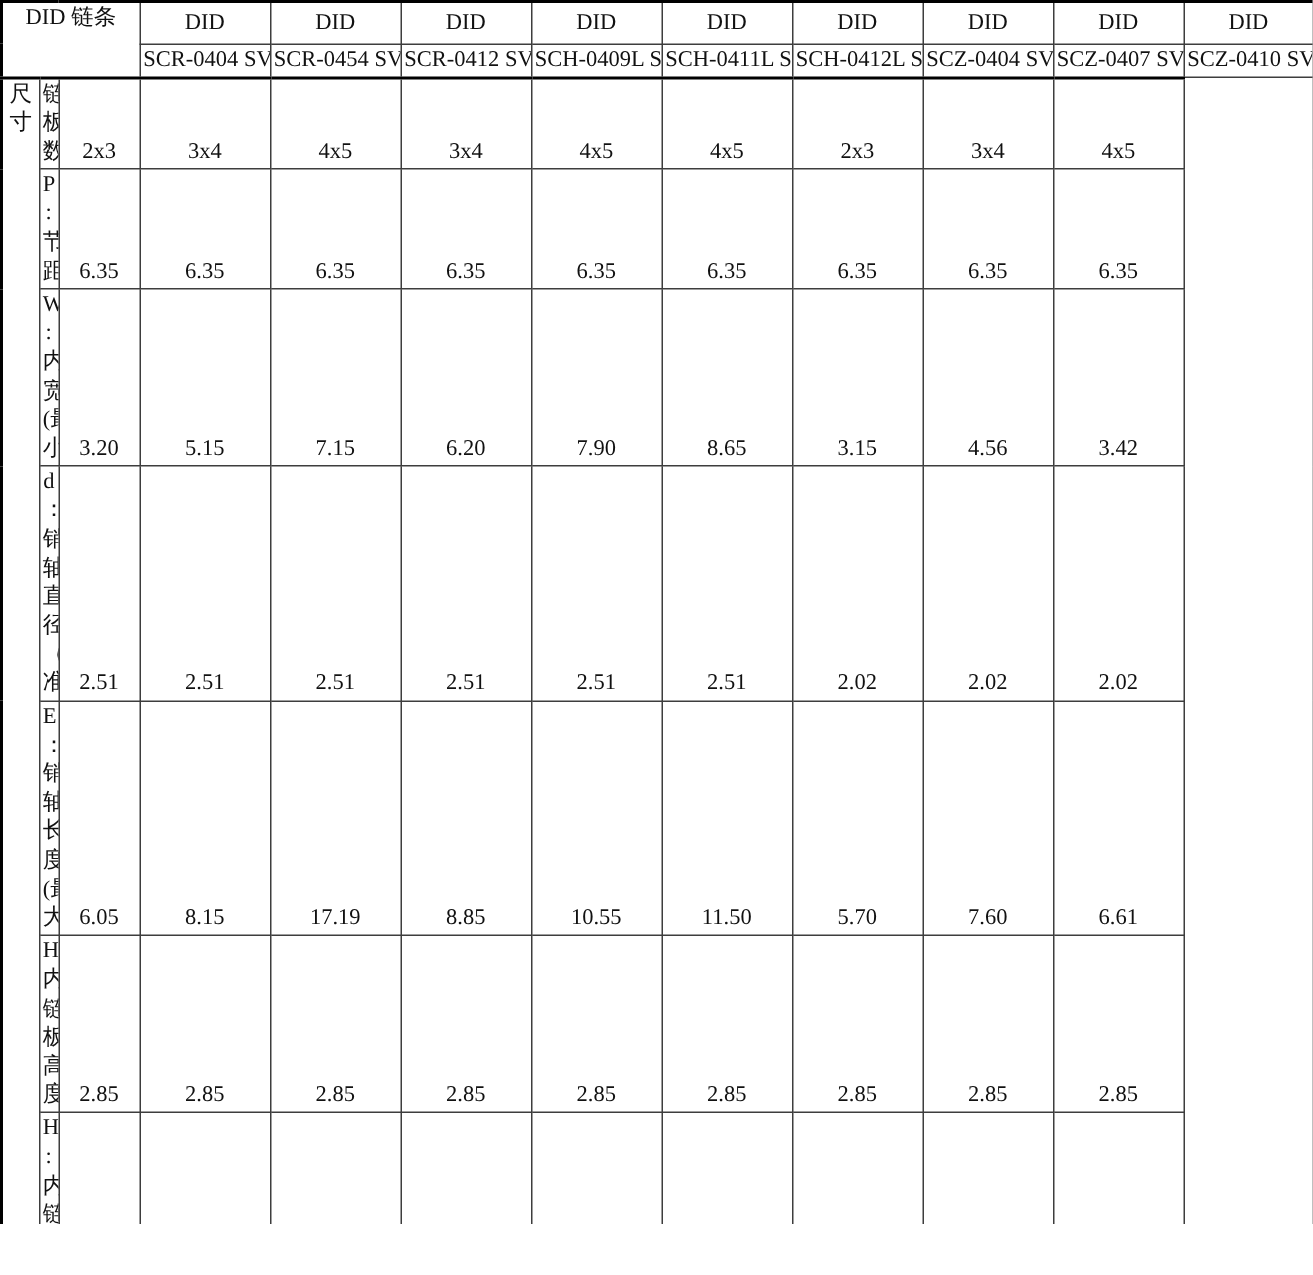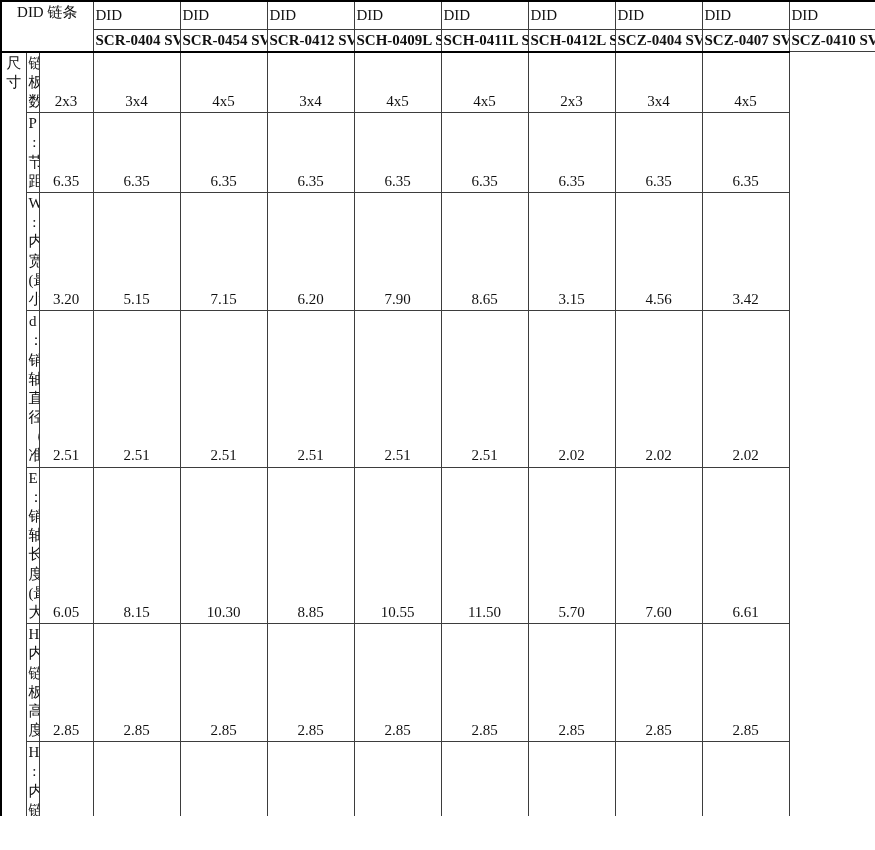--- a/index.html
+++ b/index.html
@@ -30,39 +30,39 @@
   tr.thick td { border-top: 2px solid #000; }
   td.edge-r { border-right: 2px solid #000; }
 
   td.corner {
     text-align: center;
     vertical-align: top;
     font-size: 16px;
     white-space: pre-line;
   }
   td.hdr {               
+    text-align: center;
     vertical-align: middle;
     font-size: 15px;
   }
   td.model {             
     text-align: center;
     vertical-align: bottom;
     font-size: 13.5px;
     padding: 0 0 2px 0;
     white-space: nowrap;
-    font-weight: bold;
   }
   td.grp {               
     text-align: center;
     vertical-align: top;
     white-space: pre-line;
     padding-top: 3px;
   }
   td.lab {               
-    text-align: right;
+    text-align: center;
     vertical-align: top;
     white-space: pre-line;
     padding-top: 2px;
   }
   td.val {               
     text-align: center;
     vertical-align: bottom;
     padding-bottom: 3px;
   }
 </style>
@@ -163,21 +163,21 @@
     <td class="val">2.02</td>
     <td class="val">2.02</td>
     <td class="val">2.02</td>
   </tr>
   <tr style="height:60px">
     <td class="lab edge-r">E ：销轴
 长度(最
 大）</td>
     <td class="val">6.05</td>
     <td class="val">8.15</td>
-    <td class="val">10.30</td>
+    <td class="val">17.19</td>
     <td class="val">8.85</td>
     <td class="val">10.55</td>
     <td class="val">11.50</td>
     <td class="val">5.70</td>
     <td class="val">7.60</td>
     <td class="val">6.61</td>
   </tr>
   <tr style="height:47px">
     <td class="lab edge-r">H1:内链
 板高度</td>

